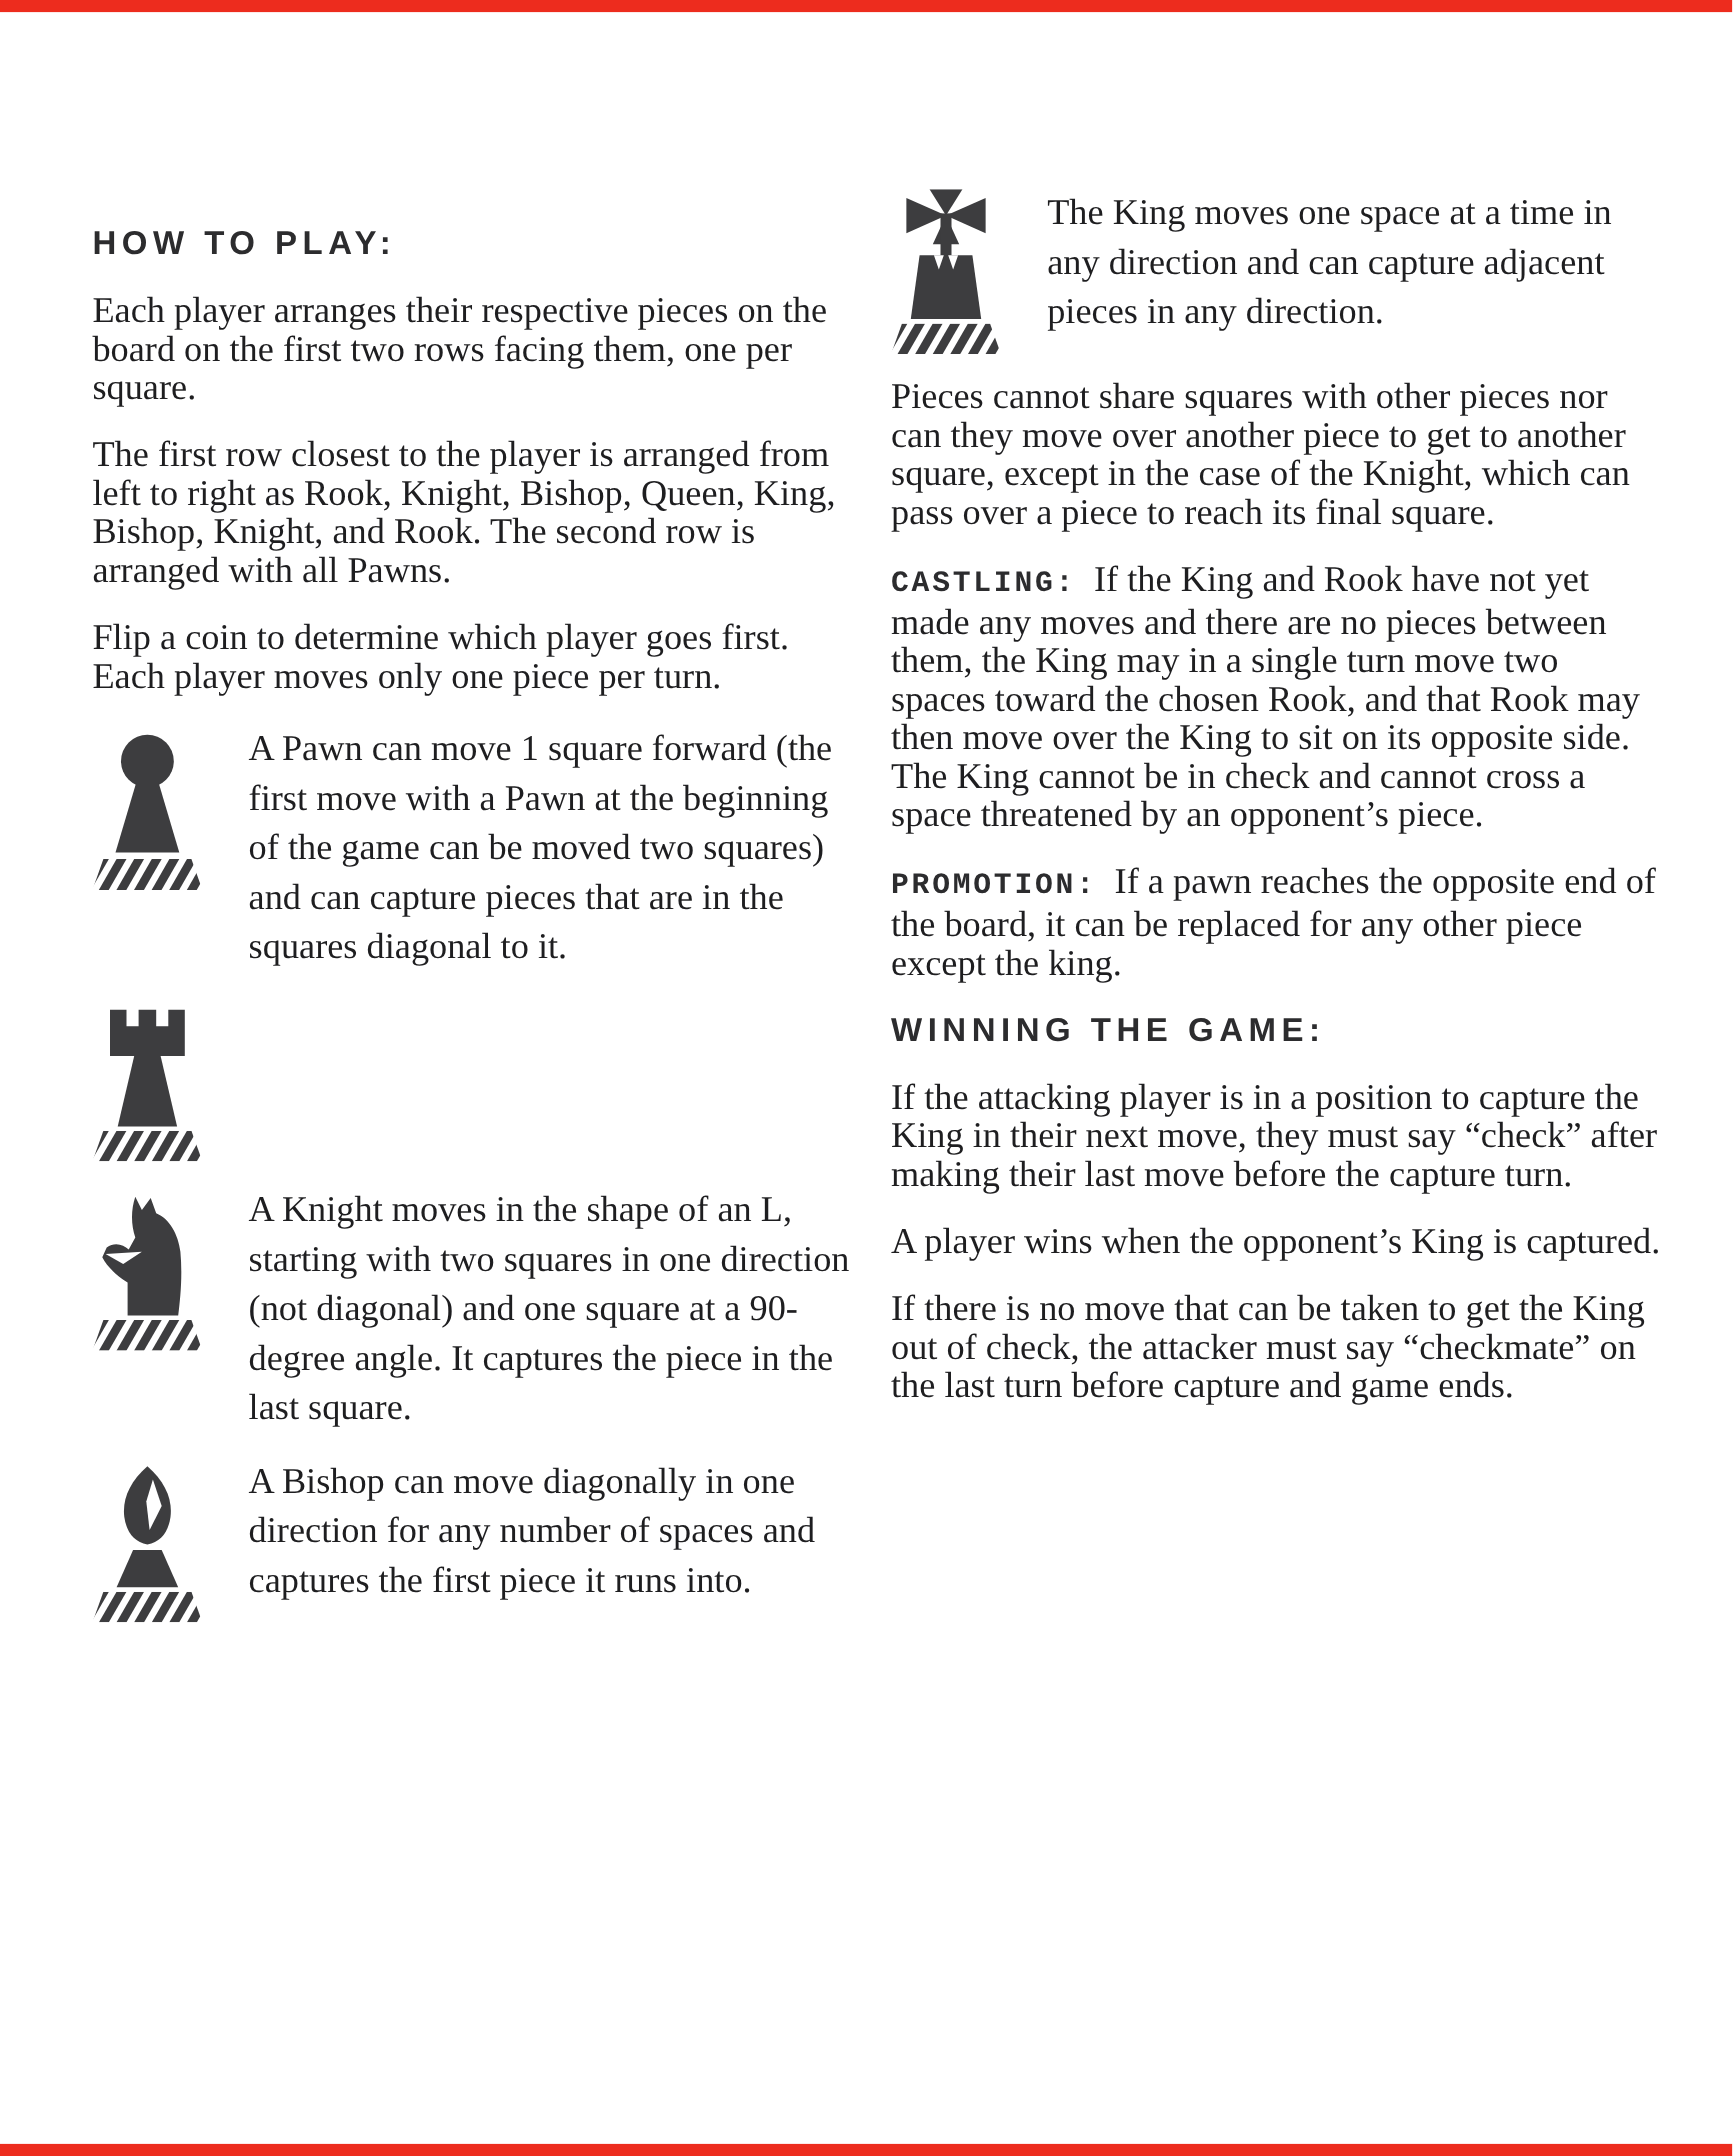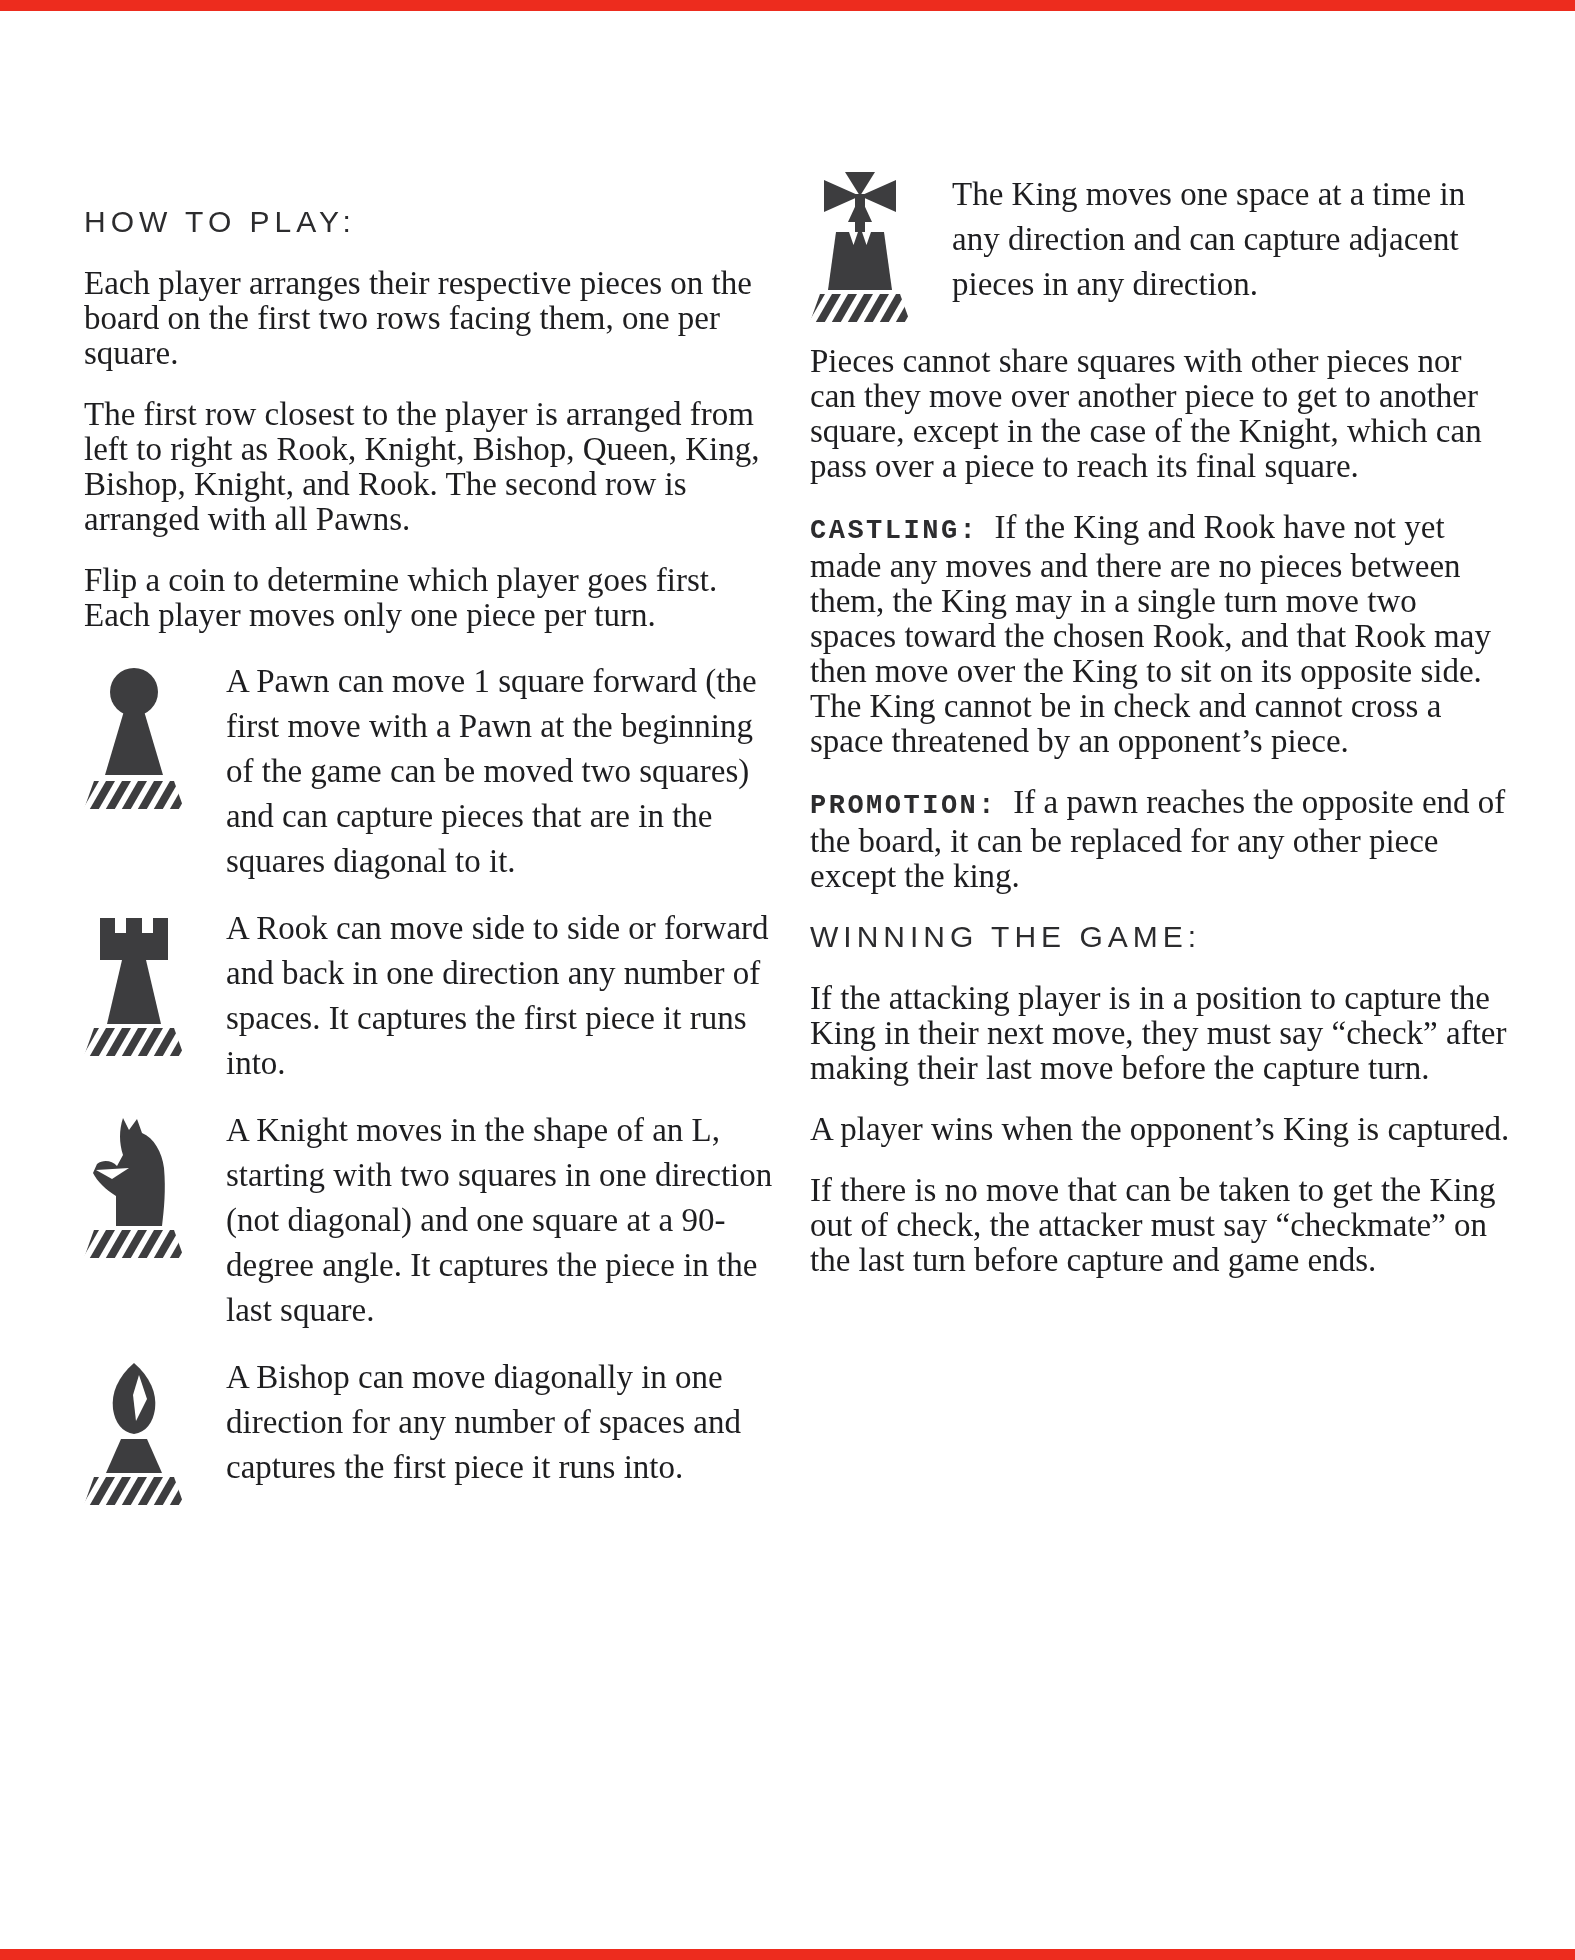--- a/index.html
+++ b/index.html
@@ -39,21 +39,21 @@
     line-height: 1;
   }
 
   
   .col { position: absolute; }
   .col-left  { left: 84px;  top: 205px; width: 694px; }
   .col-right { left: 810px; top: 172px; width: 700px; }
 
   .section-heading {
     font-family: "Liberation Sans", "DejaVu Sans", sans-serif;
-    font-weight: 400;
+    font-weight: 700;
     font-size: 30px;
     letter-spacing: 5px;
     color: #2c2c2e;
     margin: 0 0 28px 0;
     line-height: 1.1;
   }
   p.body {
     font-size: 33px;
     line-height: 35px;
     margin: 0 0 26px 0;
@@ -138,21 +138,20 @@
     </div>
 
     <div class="piece-row">
       <span class="icon">
         <svg class="piece" viewBox="0 0 100 150" width="100" height="150">
           <path d="M16,12 h15 v15 h11 v-15 h16 v15 h11 v-15 h15 v42 h-68 Z"></path>
           <polygon points="38,54 62,54 77,118 23,118"></polygon>
           <use href="#stripebase" y="122" width="100" height="28"></use>
         </svg>
       </span>
-      <div class="ptext">A Rook can move side to side or forward and back in one direction any number of spaces. It captures the first piece it runs into.</div>
     </div>
 
     <div class="piece-row">
       <span class="icon">
         <svg class="piece" viewBox="0 0 100 150" width="100" height="150">
           <path d="M39,10 L45,22 L53,11 L58,25 C70,30 78,44 80,60 C82,82 80,102 78,118 L32,118 L32,88 C22,82 13,73 9,65 L13,56 C20,51 28,53 33,58 L39,47 C35,35 35,22 39,10 Z"></path>
           <polygon points="12,62 45,60 28,71" fill="#ffffff"></polygon>
           <use href="#stripebase" y="122" width="100" height="28"></use>
         </svg>
       </span>

